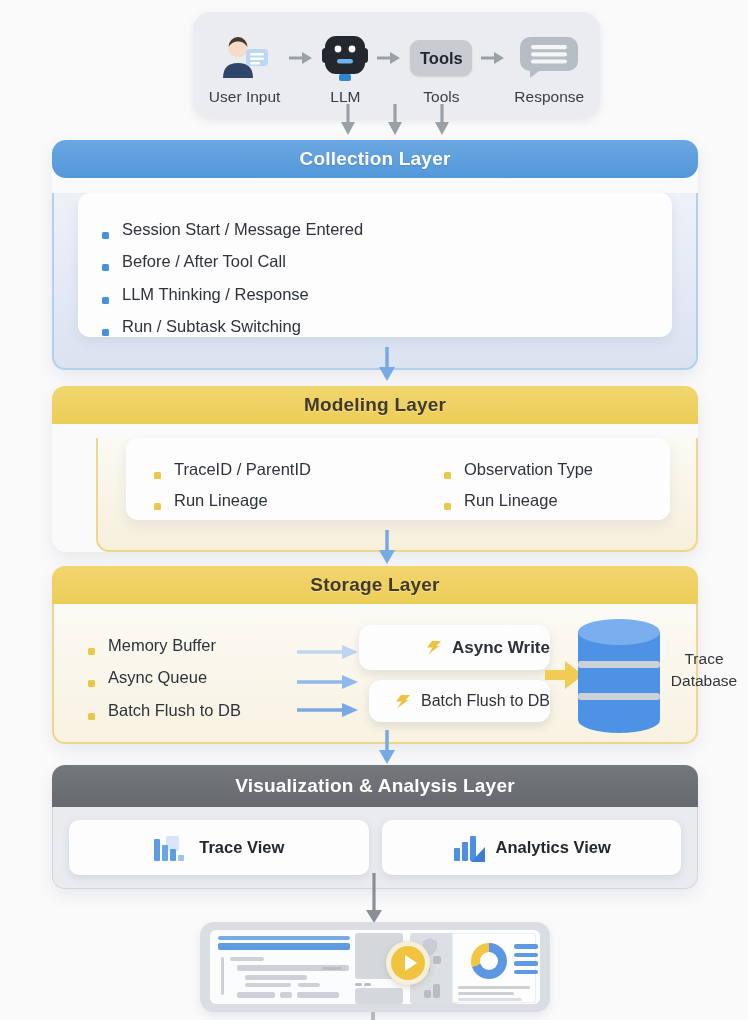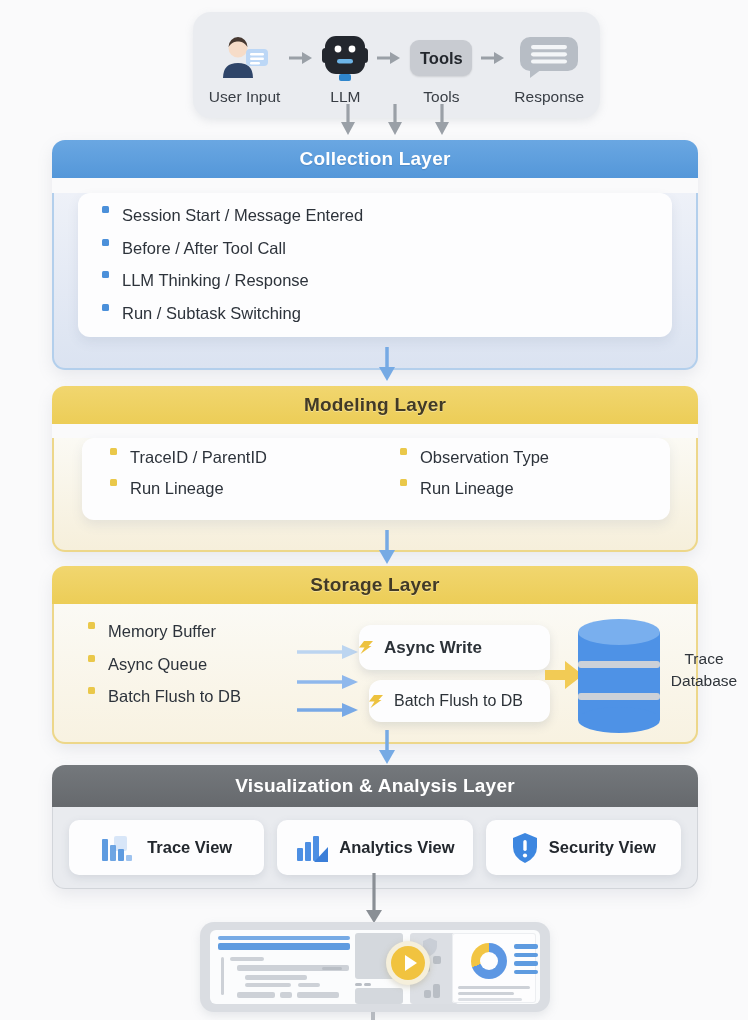--- a/index.html
+++ b/index.html
@@ -32,60 +32,60 @@
   
   .layer{left:52px;width:646px;border-radius:14px;
     box-shadow:0 6px 16px rgba(120,130,150,.14);}
   .layer-header{
     height:38px;border-radius:13px 13px 0 0;display:flex;align-items:center;justify-content:center;
     font-size:19px;font-weight:bold;letter-spacing:.2px;
   }
   .layer-body{position:relative;border-radius:0 0 13px 13px;}
 
   .collection .layer-header{background:linear-gradient(180deg,#6aa7e2,#5497d9);color:#ffffff;
-    text-shadow:0 1px 1px rgba(40,80,130,.25);}
+    text-shadow:0 1px 1px rgba(40,80,130,.25);border-radius:14px;}
   .collection .layer-body{
     height:177px;background:linear-gradient(180deg,#eef1f8 0%,#dbe3f1 100%);
     border:2px solid #b3cfec;border-top:0;box-sizing:border-box;
   }
   .inner-card{
     background:#fdfdfe;border-radius:12px;
     box-shadow:0 5px 12px rgba(70,90,130,.10);
   }
   .collection .inner-card{margin:15px 24px 0 24px;height:144px;padding:13px 0 0 24px;box-sizing:border-box;}
 
   ul.bullet-list{list-style:none;margin:0;padding:0;}
-  ul.bullet-list li{display:flex;align-items:flex-start;height:32.5px;font-size:16.5px;color:#2d333b;}
+  ul.bullet-list li{display:flex;align-items:flex-end;height:32.5px;font-size:16.5px;color:#2d333b;}
   .sq{width:7px;height:7px;border-radius:1.5px;margin-right:13px;flex:0 0 auto;}
   .sq-blue{background:#4b90da;}
   .sq-yellow{background:#eac84a;}
 
   .yellow-header{background:linear-gradient(180deg,#f1d66f,#eccd57);color:#423a26;
     text-shadow:0 1px 0 rgba(255,255,255,.35);text-align:center;}
   .modeling{top:386px;}
   .modeling .layer-body{
     height:114px;background:linear-gradient(180deg,#fbfaf4,#f6efdb);
-    border:2px solid #edd78a;border-top:0;box-sizing:border-box;
+    border:2px solid #edd78a;border-top:0;box-sizing:border-box;margin-left:44px;
   }
   .modeling .inner-card{
     margin:14px 26px 0 28px;height:82px;box-sizing:border-box;
     display:grid;grid-template-columns:290px 1fr;padding:10px 0 0 28px;
   }
   .modeling ul.bullet-list li{height:31px;}
 
   .storage{top:566px;border-radius:16px;}
   .storage .layer-body{
     height:140px;background:linear-gradient(180deg,#fbfaf5,#f8f2e1);
     border:2px solid #edd78a;border-top:0;box-sizing:border-box;
   }
   .storage-list{position:absolute;left:34px;top:18px;}
   .proc-card{
     position:absolute;background:#fdfdfe;border-radius:12px;
     box-shadow:0 4px 10px rgba(90,100,120,.16);
-    display:flex;align-items:center;justify-content:flex-start;gap:10px;
+    display:flex;align-items:center;justify-content:flex-end;gap:10px;
   }
   .db-label{position:absolute;left:600px;top:44px;width:100px;text-align:center;
     font-size:15.5px;line-height:22px;color:#30353b;}
 
   .viz{top:765px;}
   .viz .layer-header{height:42px;background:linear-gradient(180deg,#74787c,#66696d);color:#fff;}
   .viz .layer-body{height:82px;background:#e9ebef;border:1px solid #d2d5da;border-top:0;box-sizing:border-box;
     display:flex;align-items:center;gap:13px;padding:0 16px;}
   .view-card{
     flex:1;height:55px;background:#fdfdfe;border-radius:10px;
@@ -322,28 +322,20 @@
       </div>
       <div class="view-card">
         <svg width="34" height="30" viewBox="0 0 34 30">
           <rect x="2" y="15" width="6" height="13" rx="1" fill="#4d8fe3"></rect>
           <rect x="10" y="9" width="6" height="19" rx="1" fill="#4d8fe3"></rect>
           <rect x="18" y="3" width="6" height="25" rx="1" fill="#4d8fe3"></rect>
           <path d="M19 29 L33 14 L33 29 Z" fill="#3b7ed8"></path>
         </svg>
         <span>Analytics View</span>
       </div>
-      <div class="view-card">
-        <svg width="28" height="32" viewBox="0 0 28 32">
-          <path d="M14 1 L26 6 V15 q0 10.5 -12 16 q-12 -5.5 -12 -16 V6 Z" fill="#3d87e0"></path>
-          <rect x="12.3" y="8" width="3.4" height="11" rx="1.7" fill="#ffffff"></rect>
-          <circle cx="14" cy="23.5" r="2.1" fill="#ffffff"></circle>
-        </svg>
-        <span>Security View</span>
-      </div>
     </div>
   </div>
 
   <svg class="abs" style="left:339px;top:104px;" width="18" height="31" viewBox="0 0 18 31">
       <path d="M9 0 V19" stroke="#9aa0a7" stroke-width="3.2"></path>
       <path d="M2 18 L16 18 L9 31 Z" fill="#9aa0a7"></path>
     </svg>
   <svg class="abs" style="left:386px;top:104px;" width="18" height="31" viewBox="0 0 18 31">
       <path d="M9 0 V19" stroke="#9aa0a7" stroke-width="3.2"></path>
       <path d="M2 18 L16 18 L9 31 Z" fill="#9aa0a7"></path>

